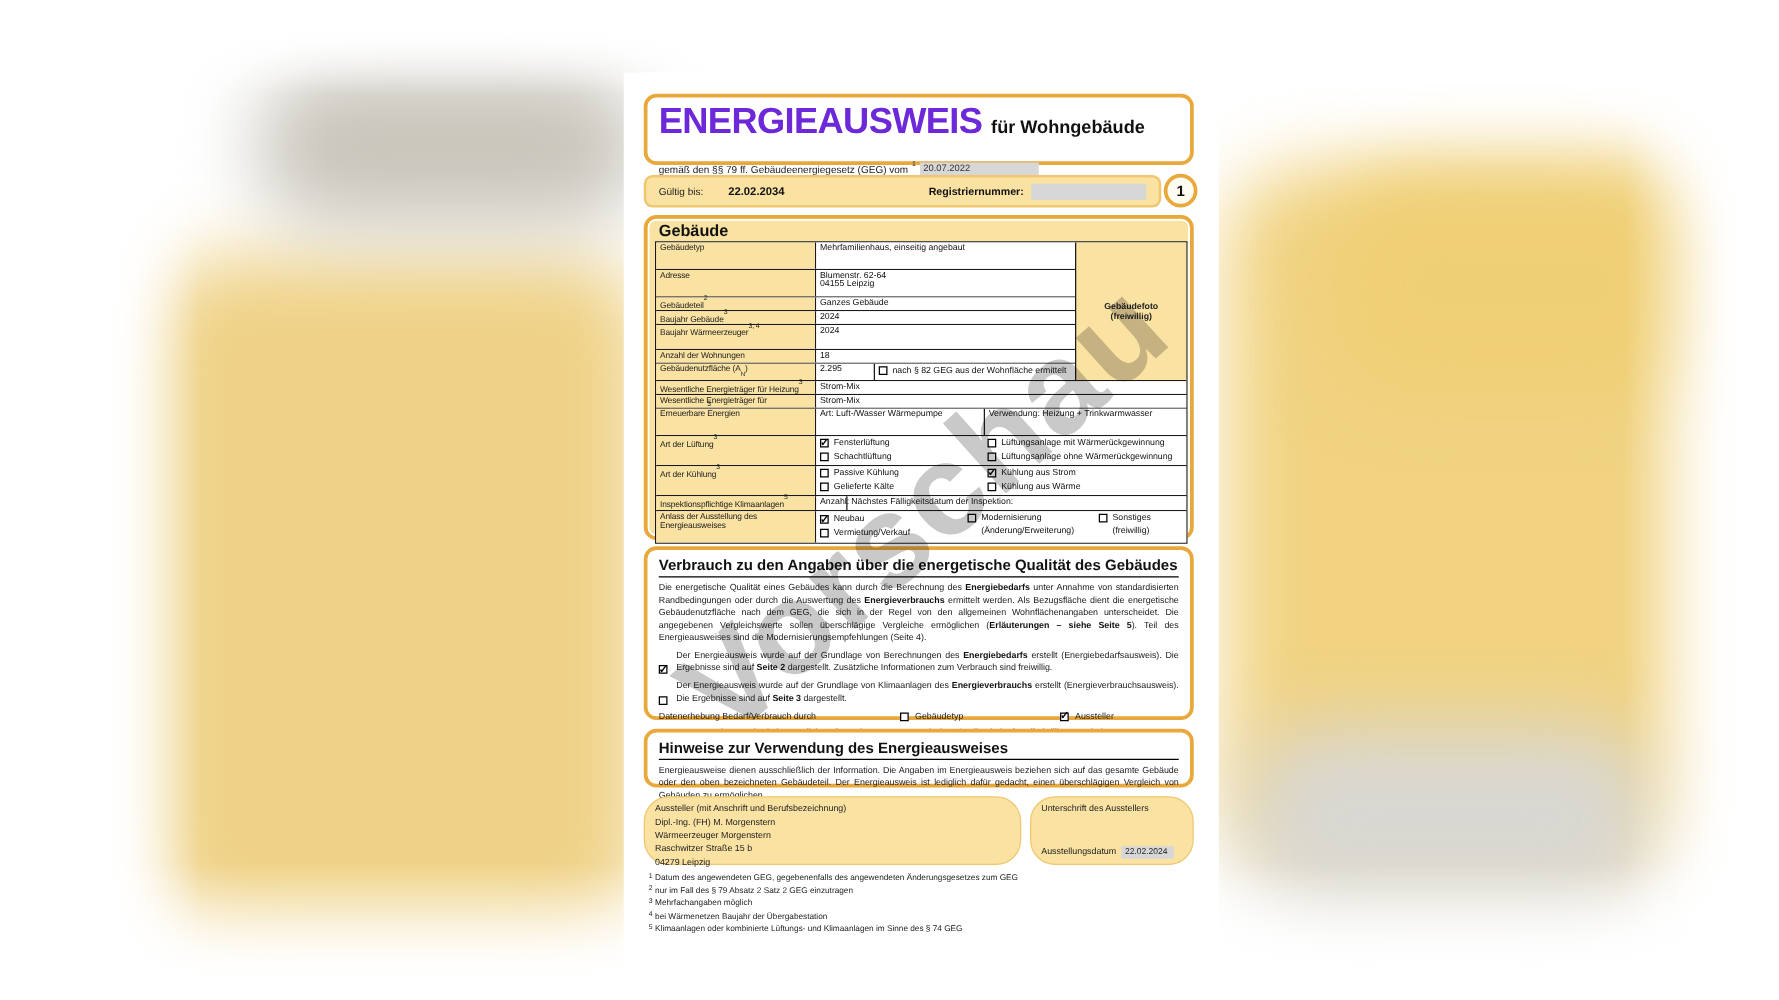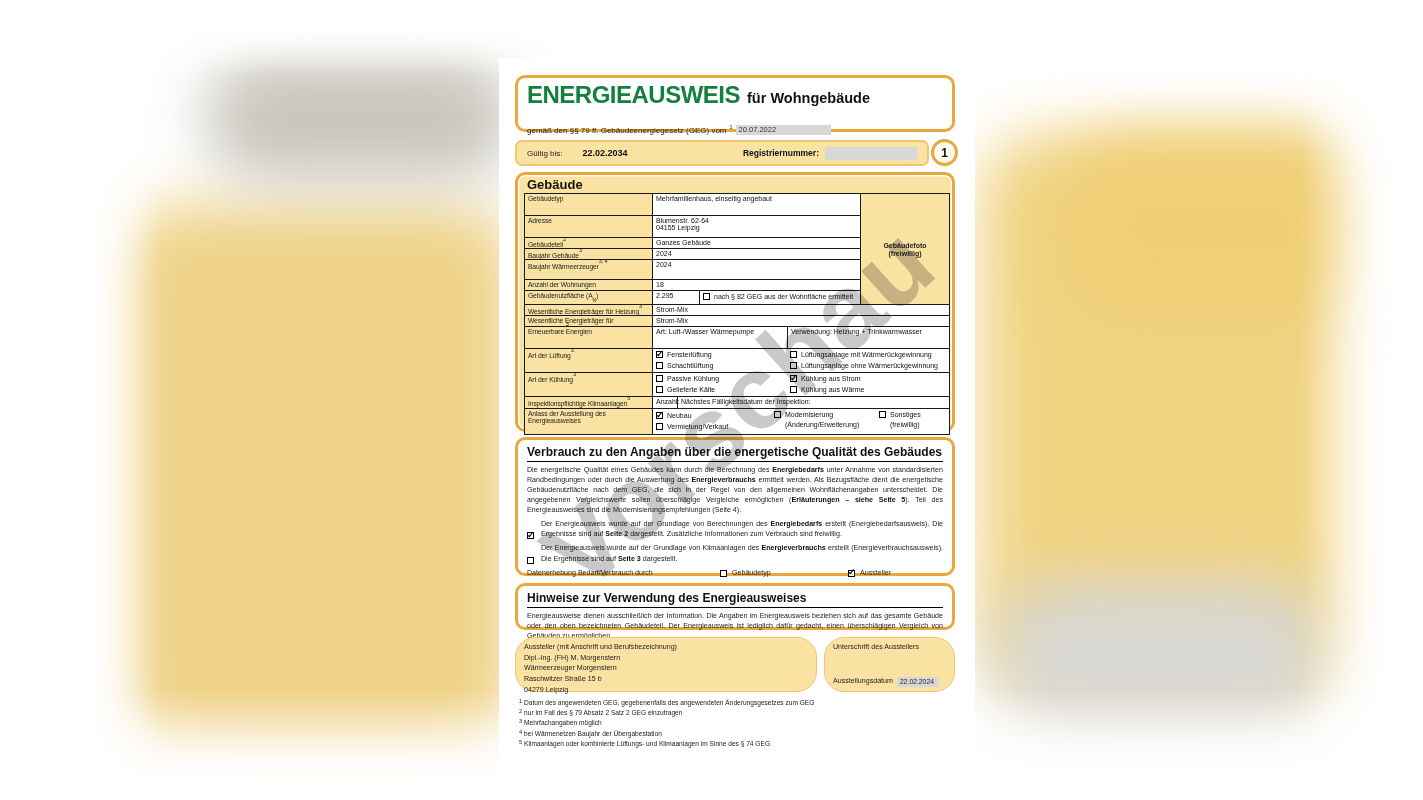--- a/index.html
+++ b/index.html
@@ -27,21 +27,21 @@
   .watermark { position:absolute; left:-60px; top:290px; width:600px; text-align:center;
     font-size:104px; font-weight:bold; color:#A4A4A4; letter-spacing:2px;
     transform:rotate(-42deg); mix-blend-mode:multiply; opacity:.6; pointer-events:none; z-index:50; }
 
   .goldbox { position:absolute; border:3px solid #E9A83C; border-radius:10px; background:#fff;
     box-shadow: inset 0 0 0 1.5px #fff; }
 
   
   .header-box { left:16px; top:17px; width:440px; height:57px; padding:5px 9px 0 9px; }
   .title-row { display:flex; align-items:baseline; gap:7px; }
-  .main-title { font-size:24px; font-weight:bold; letter-spacing:-0.5px; color:#15803d; line-height:1.0; }
+  .main-title { font-size:29px; font-weight:bold; letter-spacing:-0.5px; color:#6d28d9; line-height:1.0; }
   .sub-title  { font-size:14.5px; font-weight:bold; color:#111; }
   .law-row { margin-top:18px; font-size:8px; color:#222; display:flex; align-items:center; gap:3px; }
   sup.fnm { font-size:5.5px; position:relative; top:-3px; }
   .gray-field { background:#D7D7D7; display:inline-block; }
   .geg-date-field { width:95px; height:10px; font-size:7.5px; line-height:10px; padding-left:3px; color:#333; }
 
   
   .validity-bar { position:absolute; left:16px; top:82px; width:414px; height:26px;
     background:#FAE2A2; border:2px solid #EFC76F; border-radius:7px;
     display:flex; align-items:center; padding:0 10px; }

